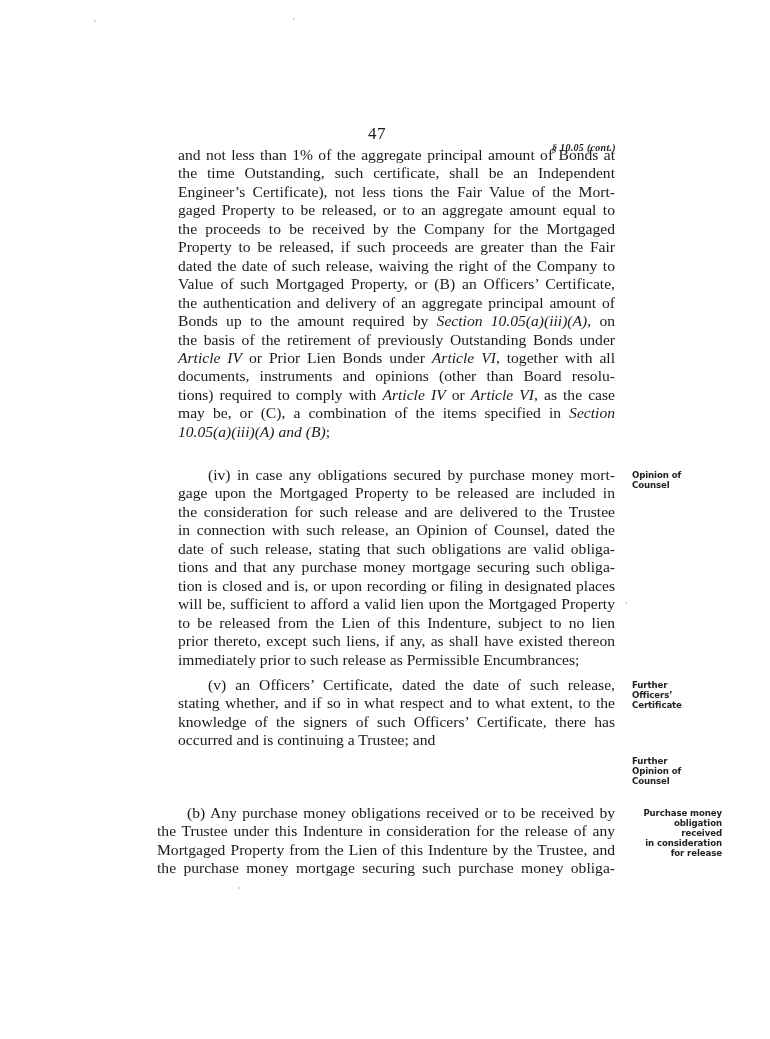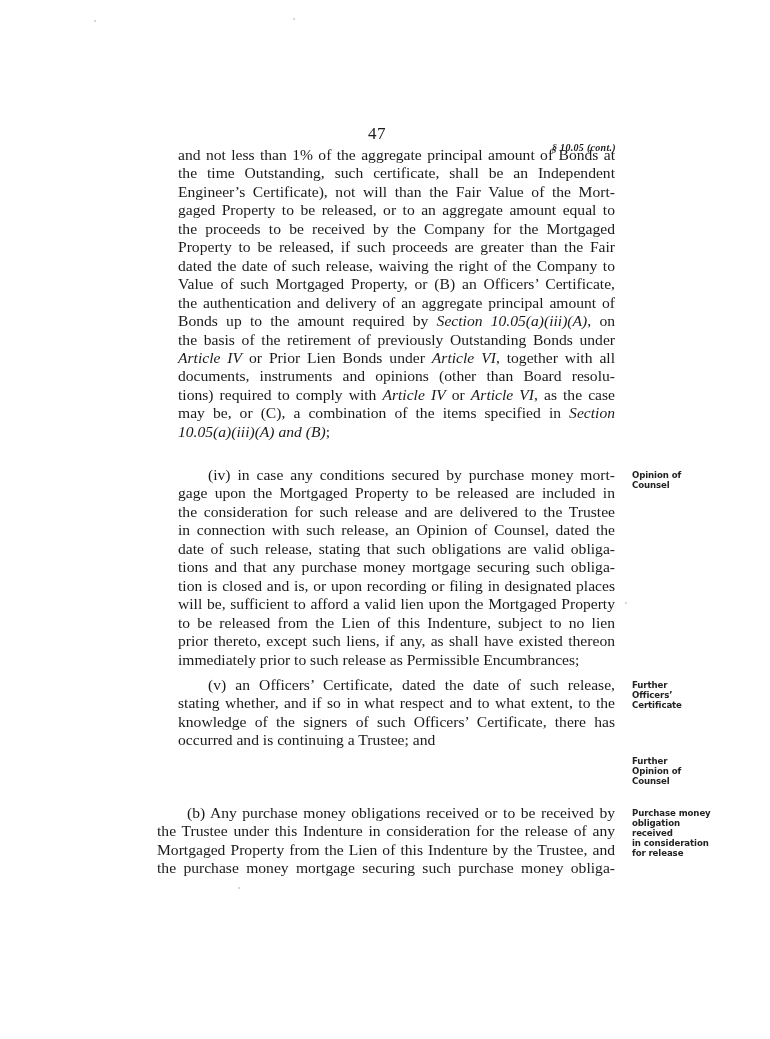--- a/index.html
+++ b/index.html
@@ -67,21 +67,21 @@
       font-family: "DejaVu Sans", "Liberation Sans", sans-serif;
       font-size: 8.6px;
       line-height: 10px;
       font-weight: bold;
       color: #222;
       letter-spacing: -0.1px;
     }
     .mn1 { top: 470px; }
     .mn2 { top: 680px; }
     .mn3 { top: 756px; }
-    .mn4 { top: 808px; }
+    .mn4 { top: 808px; text-align: right; }
     .speck {
       position: absolute;
       width: 2px; height: 2px;
       background: #c8c8c8;
       border-radius: 1px;
     }
   </style>
 </head>
 <body>
 
@@ -91,38 +91,38 @@
   <span class="speck" style="left:293px;top:18px;"></span>
   <span class="speck" style="left:625px;top:602px;"></span>
   <span class="speck" style="left:238px;top:887px;"></span>
 
   <div class="page-number">47</div>
   <div class="running-head">§ 10.05 (cont.)</div>
 
   <div class="body-text p1">
     <span class="line"><span>and not less than 1% of the aggregate principal amount of Bonds at</span></span>
     <span class="line"><span>the time Outstanding, such certificate, shall be an Independent</span></span>
-    <span class="line"><span>Engineer’s Certificate), not will than the Fair Value of the Mort-</span></span>
+    <span class="line"><span>Engineer’s Certificate), not less tions the Fair Value of the Mort-</span></span>
     <span class="line"><span>gaged Property to be released, or to an aggregate amount equal to</span></span>
     <span class="line"><span>the proceeds to be received by the Company for the Mortgaged</span></span>
     <span class="line"><span>Property to be released, if such proceeds are greater than the Fair</span></span>
     <span class="line"><span>dated the date of such release, waiving the right of the Company to</span></span>
     <span class="line"><span>Value of such Mortgaged Property, or (B) an Officers’ Certificate,</span></span>
     <span class="line"><span>the authentication and delivery of an aggregate principal amount of</span></span>
     <span class="line"><span>Bonds up to the amount required by </span><span class="it">Section 10.05(a)(iii)(A)</span><span>, on</span></span>
     <span class="line"><span>the basis of the retirement of previously Outstanding Bonds under</span></span>
     <span class="line"><span class="it">Article IV</span><span> or Prior Lien Bonds under </span><span class="it">Article VI</span><span>, together with all</span></span>
     <span class="line"><span>documents, instruments and opinions (other than Board resolu-</span></span>
     <span class="line"><span>tions) required to comply with </span><span class="it">Article IV</span><span> or </span><span class="it">Article VI</span><span>, as the case</span></span>
     <span class="line"><span>may be, or (C), a combination of the items specified in </span><span class="it">Section</span></span>
     <span class="line last"><span class="it">10.05(a)(iii)(A) and (B)</span><span>;</span></span>
   </div>
 
   <div class="body-text p2">
-    <span class="line" style="padding-left:30px;">(iv)  in case any conditions secured by purchase money mort-</span>
+    <span class="line" style="padding-left:30px;">(iv)  in case any obligations secured by purchase money mort-</span>
     <span class="line">gage upon the Mortgaged Property to be released are included in</span>
     <span class="line">the consideration for such release and are delivered to the Trustee</span>
     <span class="line">in connection with such release, an Opinion of Counsel, dated the</span>
     <span class="line">date of such release, stating that such obligations are valid obliga-</span>
     <span class="line">tions and that any purchase money mortgage securing such obliga-</span>
     <span class="line">tion is closed and is, or upon recording or filing in designated places</span>
     <span class="line">will be, sufficient to afford a valid lien upon the Mortgaged Property</span>
     <span class="line">to be released from the Lien of this Indenture, subject to no lien</span>
     <span class="line">prior thereto, except such liens, if any, as shall have existed thereon</span>
     <span class="line last">immediately prior to such release as Permissible Encumbrances;</span>

